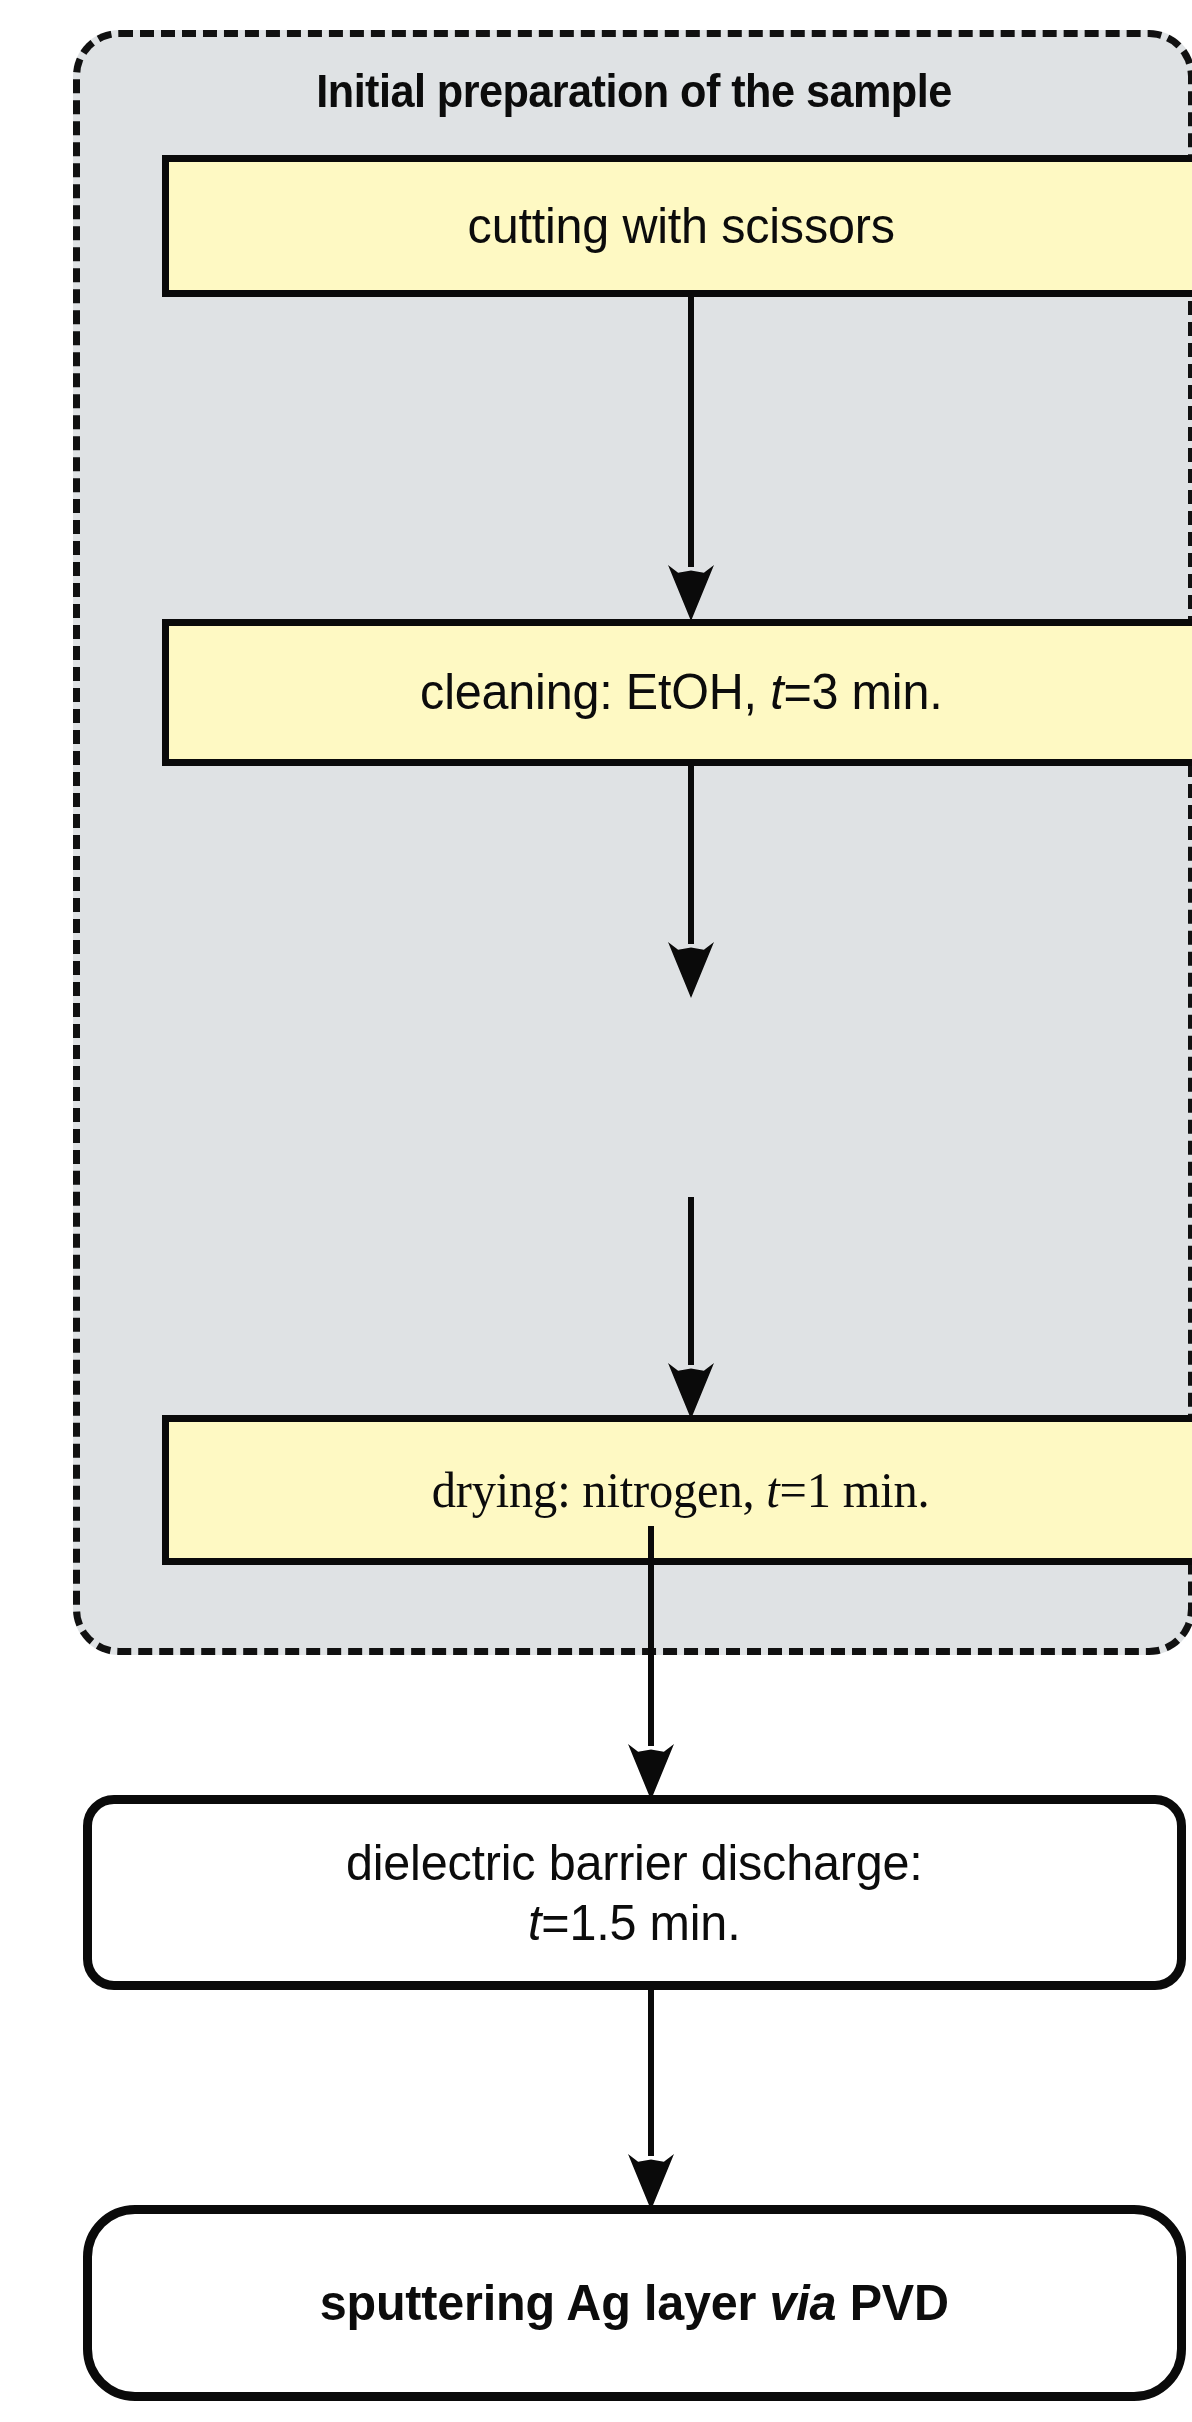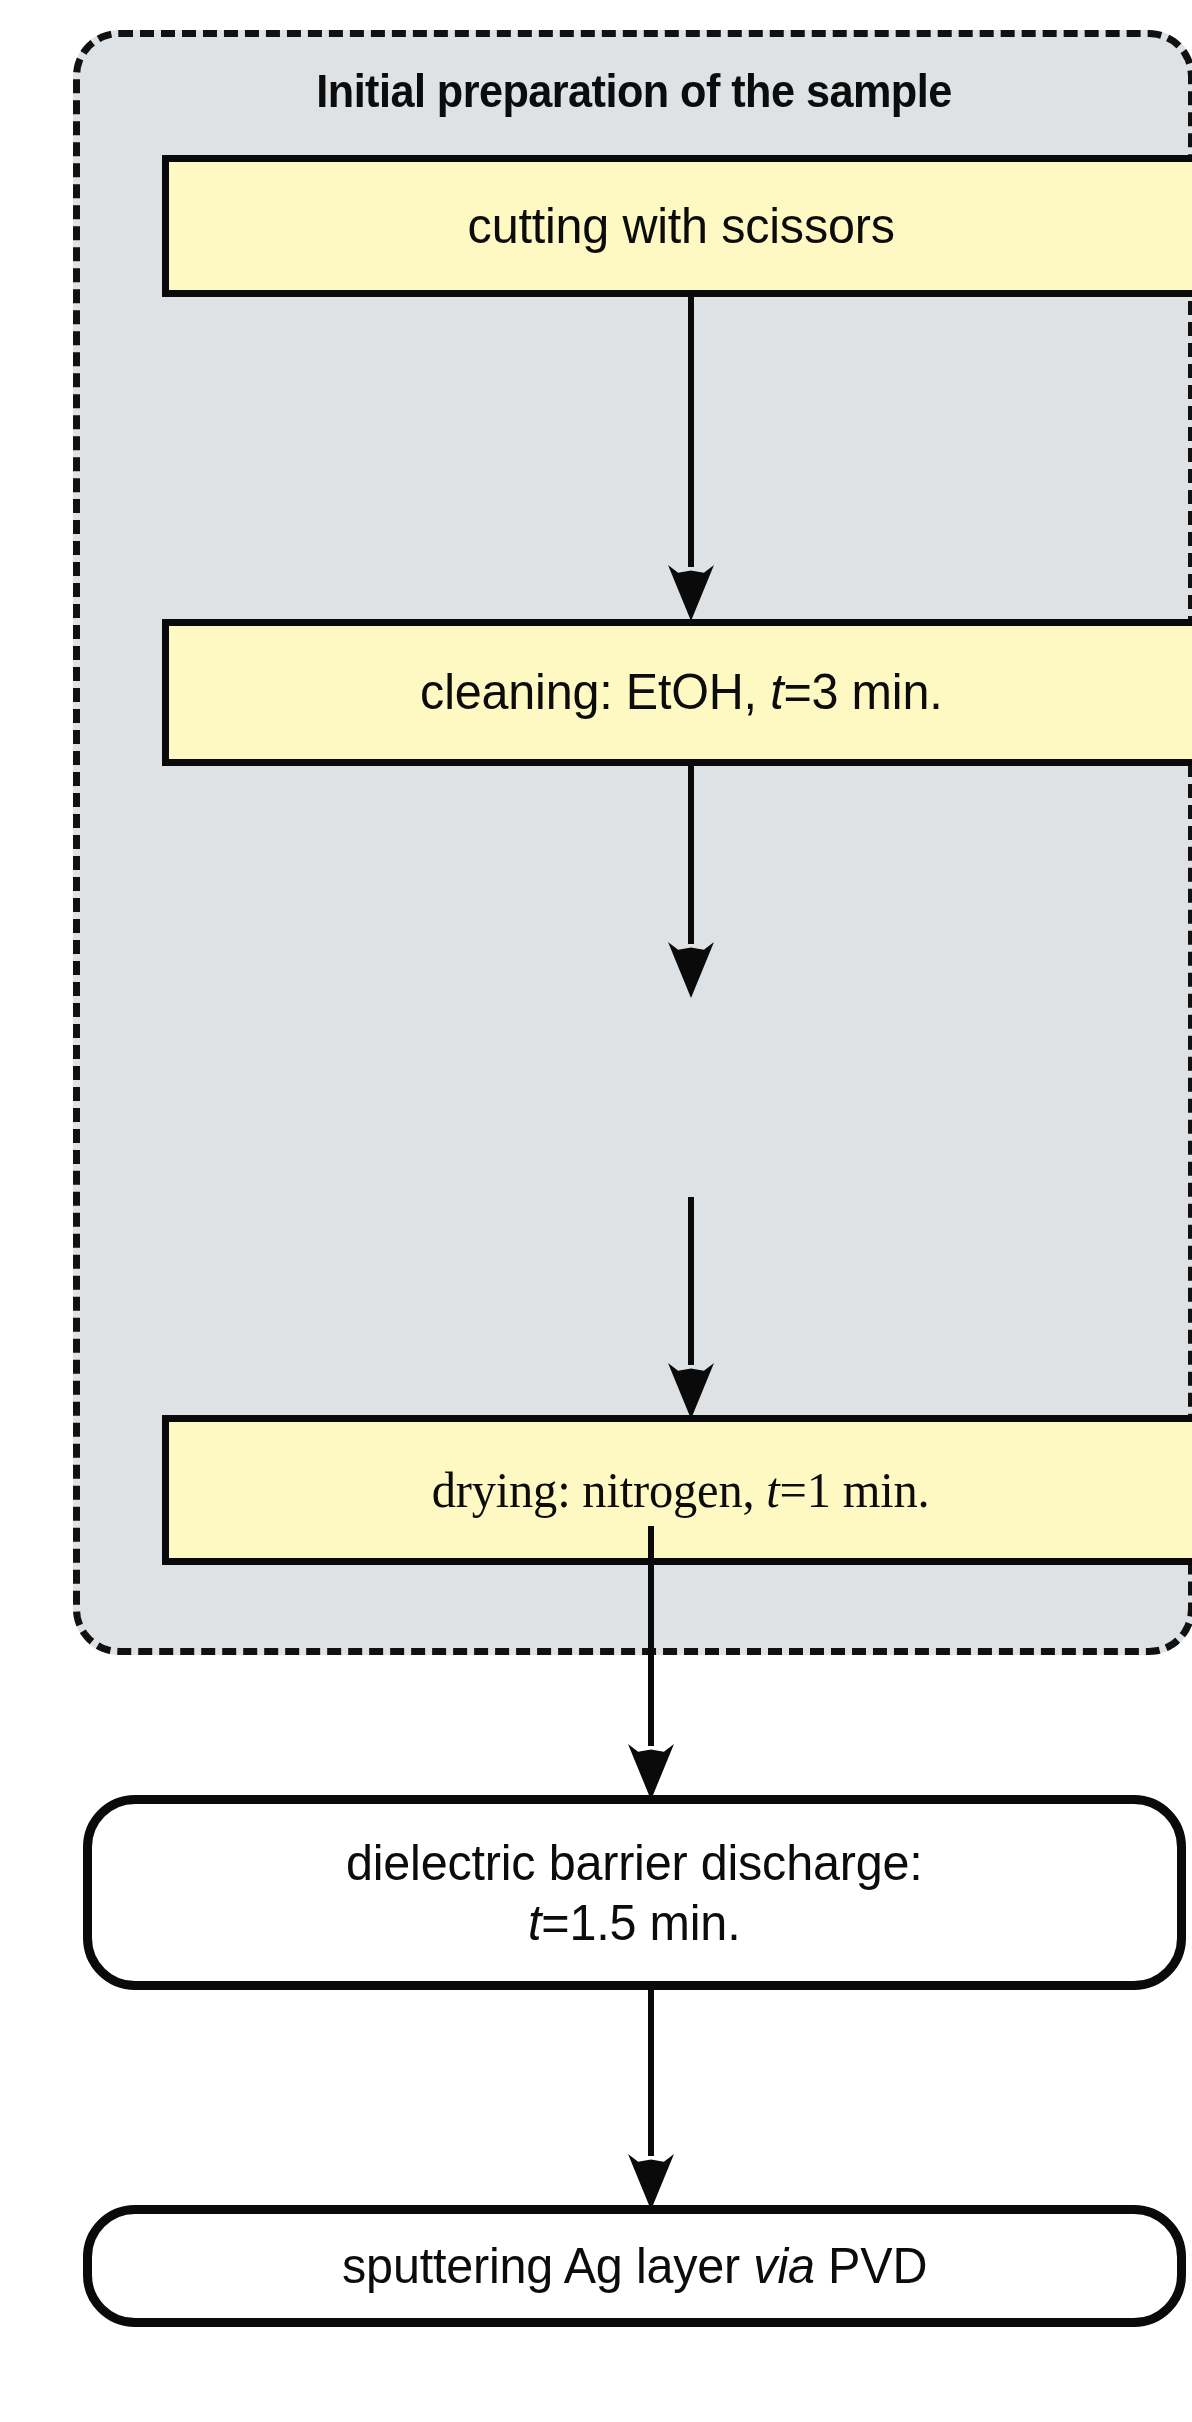--- a/index.html
+++ b/index.html
@@ -89,22 +89,22 @@
     align-items: center;
     justify-content: center;
     text-align: center;
     color: #0c0c0c;
     font-size: 50px;
     line-height: 1.2;
     letter-spacing: -0.2px;
   }
   .round-box .txt { transform: scaleX(0.97); transform-origin: center center; }
 
-  #box-dbd       { top: 1795px; height: 195px; }
-  #box-sputter   { top: 2205px; height: 122px; }
+  #box-dbd       { top: 1795px; height: 195px; border-radius: 31px; }
+  #box-sputter   { top: 2205px; height: 196px; font-weight: bold; }
 
   
   .arrow {
     position: absolute;
     left: 588px;           
     width: 46px;
   }
   .arrow .shaft {
     position: absolute;
     left: 20px;

